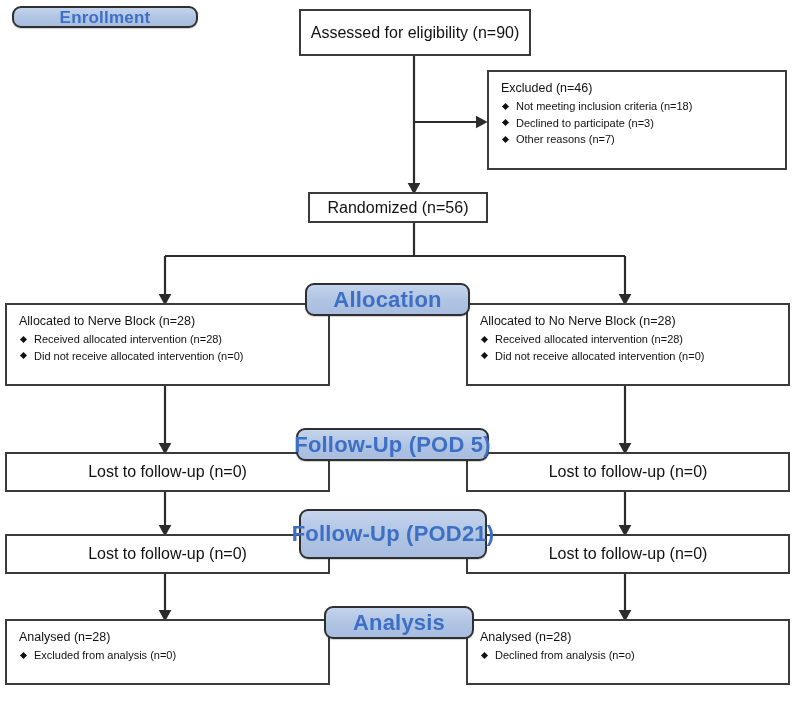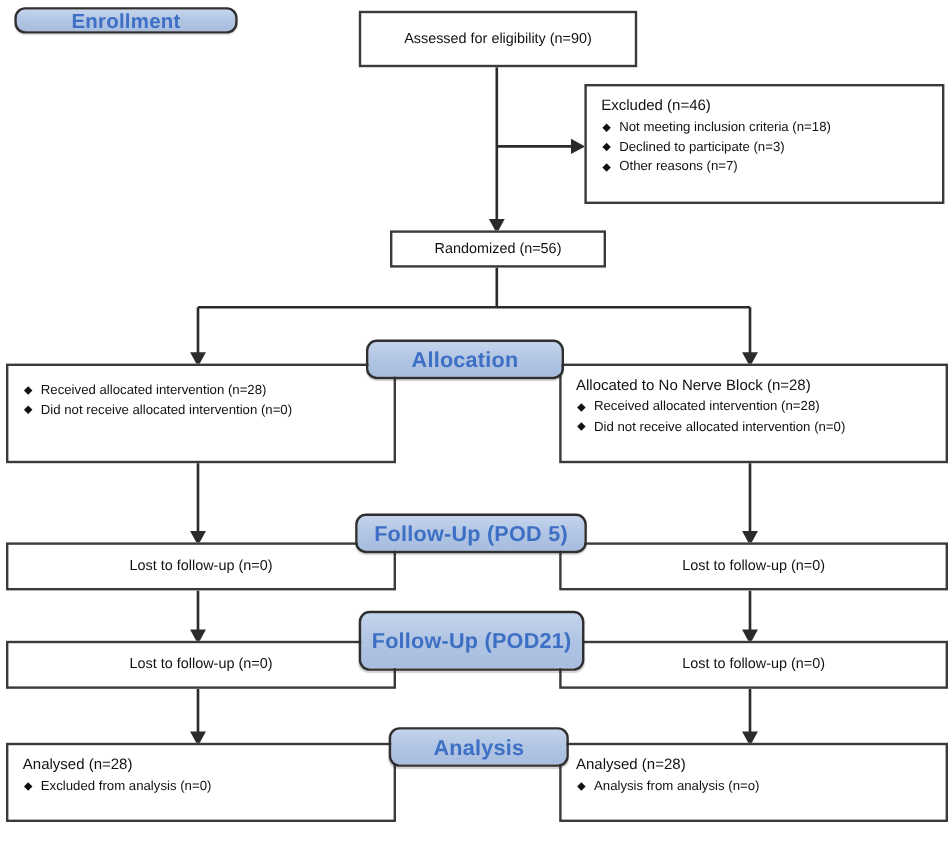--- a/index.html
+++ b/index.html
@@ -34,21 +34,21 @@
 
   
   .box {
     position: absolute;
     box-sizing: border-box;
     background: #ffffff;
     border: 2px solid #3a3a3a;
     z-index: 2;
   }
   .box .txt {
-    font-size: 12px;
+    font-size: 16px;
     color: #111111;
     line-height: 1.45;
     white-space: nowrap;
   }
   .box.pad {
     padding: 9px 10px 9px 12px;
   }
   .box.center {
     display: flex;
     align-items: center;
@@ -95,21 +95,21 @@
     border: 2px solid #2f2f2f;
     border-radius: 9px;
     background: linear-gradient(180deg, #c4d4ec 0%, #b0c4e3 52%, #a8bddf 100%);
     color: #3d6fc4;
     font-weight: bold;
     letter-spacing: 0.2px;
     z-index: 5;
     box-shadow: 0 1px 1px rgba(0,0,0,0.18);
   }
   .band .label {
-    font-size: 18px;
+    font-size: 22px;
     line-height: 1;
     white-space: nowrap;
   }
   #band-enrollment .label { font-size: 17px; }
 </style>
 </head>
 <body>
 
 <div id="diagram">
 
@@ -160,25 +160,26 @@
         <span class="bullet"></span>
         <span>Declined to participate (n=3)</span>
       </li>
       <li>
         <span class="bullet"></span>
         <span>Other reasons (n=7)</span>
       </li>
     </ul>
   </div>
 
-  <div class="box center" style="left:325px; top:192px; width:180px; height:31px;">
+  <div class="box center" style="left:308px; top:192px; width:180px; height:31px;">
     <span class="txt">Randomized (n=56)</span>
   </div>
 
   <div class="box pad" style="left:5px; top:303px; width:325px; height:83px;">
+    <div class="headline">Allocated to Nerve Block (n=28)</div>
     <ul class="blist">
       <li>
         <span class="bullet"></span>
         <span>Received allocated intervention (n=28)</span>
       </li>
       <li>
         <span class="bullet"></span>
         <span>Did not receive allocated intervention (n=0)</span>
       </li>
     </ul>
@@ -230,21 +231,21 @@
         <span>Excluded from analysis (n=0)</span>
       </li>
     </ul>
   </div>
 
   <div class="box pad" style="left:466px; top:619px; width:324px; height:66px;">
     <div class="headline">Analysed (n=28)</div>
     <ul class="blist">
       <li>
         <span class="bullet"></span>
-        <span>Analysis from analysis (n=o)</span>
+        <span>Declined from analysis (n=o)</span>
       </li>
     </ul>
   </div>
 
   <div class="band" id="band-analysis" style="left:324px; top:606px; width:150px; height:33px;">
     <span class="label">Analysis</span>
   </div>
 
 </div>
 

